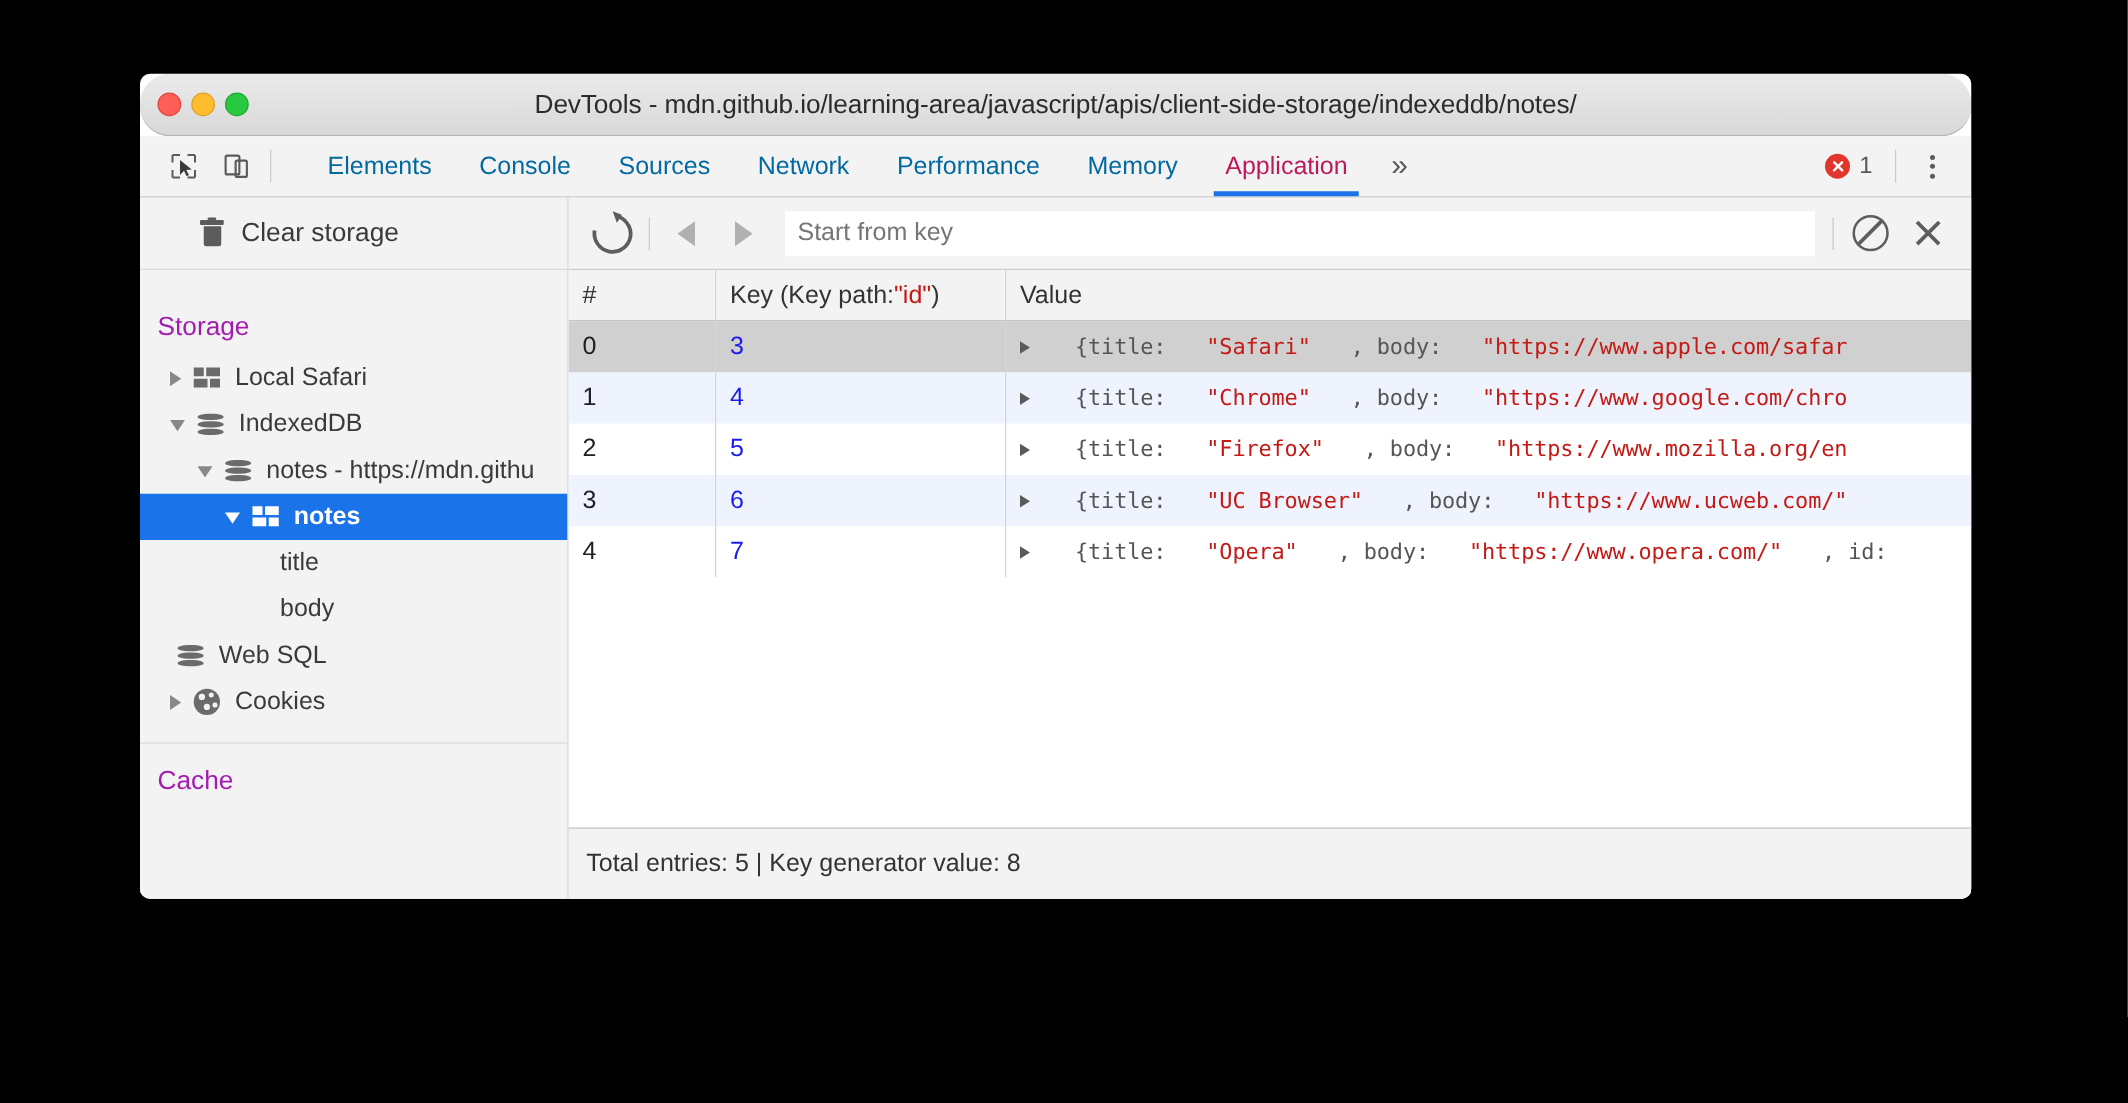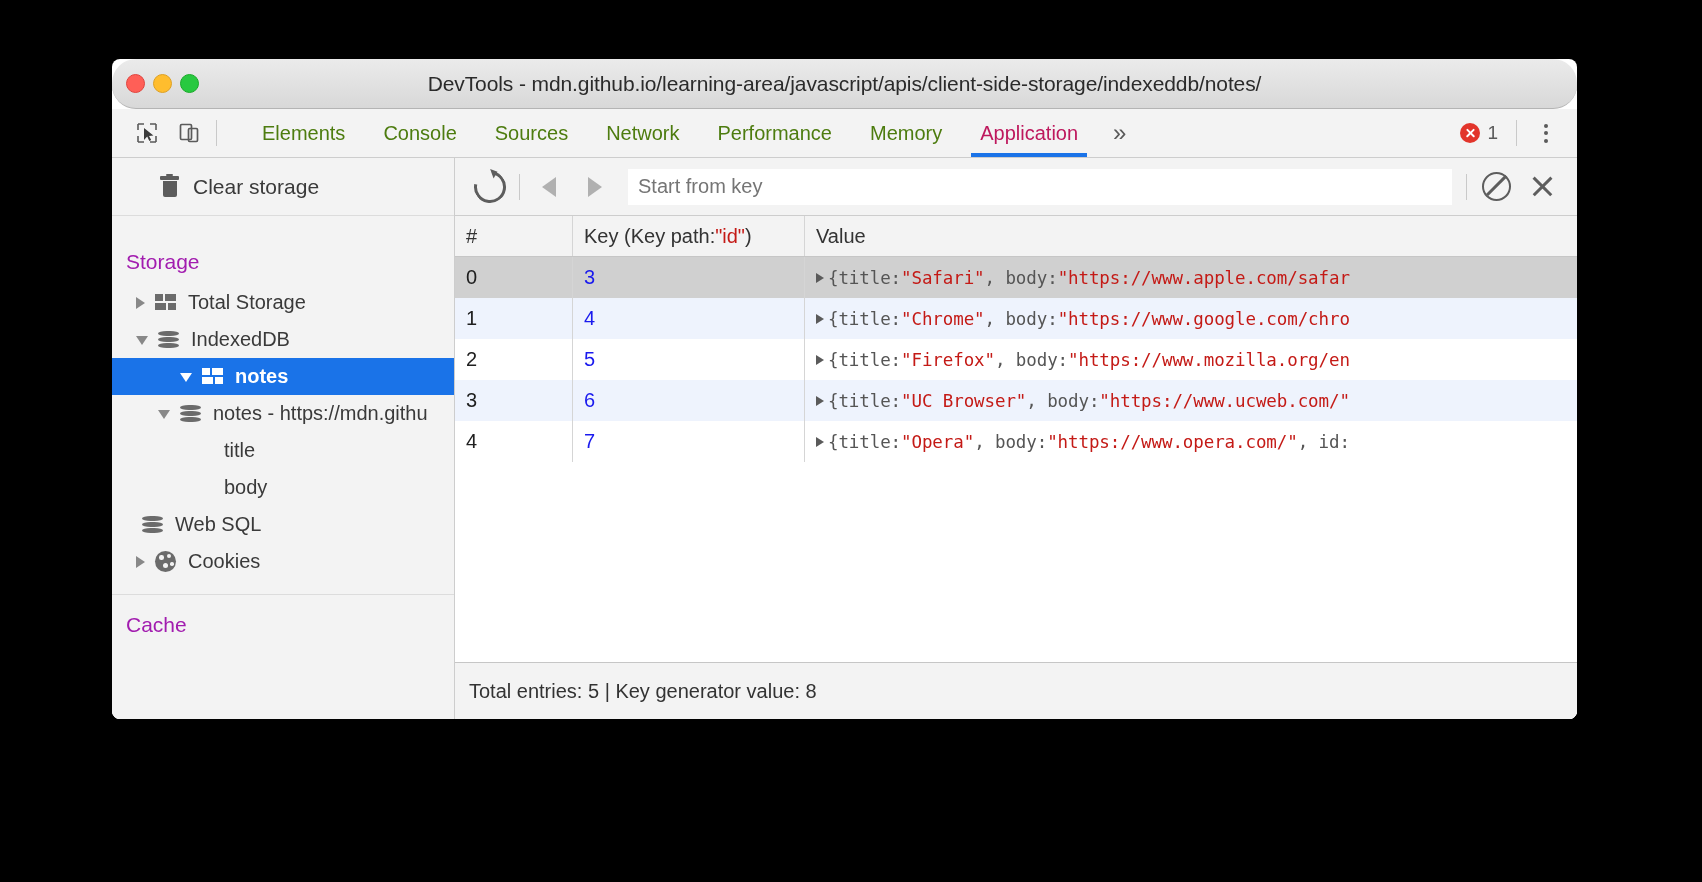--- a/index.html
+++ b/index.html
@@ -107,21 +107,21 @@
   #tabs {
     display: flex;
     align-items: stretch;
     margin-left: 14px;
   }
   .tab {
     padding: 0 19px;
     display: flex;
     align-items: center;
     font-size: 20px;
-    color: #4d7c0f;
+    color: #0369a1;
     white-space: nowrap;
     cursor: default;
     position: relative;
   }
   .tab.active {
     color: #be185d;
   }
   .tab.active::after {
     content: "";
     position: absolute;
@@ -474,20 +474,21 @@
   .gc.col-value { border-right: none; }
   .key-cell { color: #1a1aee; }
 
   .value-cell {
     font-family: "DejaVu Sans Mono", monospace;
     font-size: 17.5px;
     white-space: nowrap;
     overflow: hidden;
     color: #555555;
     letter-spacing: -0.1px;
+    gap: 32px;
   }
   .val-arrow {
     width: 0; height: 0;
     border-left: 8px solid #5a5a5a;
     border-top: 5.5px solid transparent;
     border-bottom: 5.5px solid transparent;
     margin-right: 4px;
     flex: 0 0 auto;
     align-self: center;
   }
@@ -582,53 +583,53 @@
         <div class="tree">
 
           <div class="tree-row" style="padding-left:24px">
             <span class="twisty right"></span>
             <span class="ico ico-grid">
                 <i></i>
                 <i></i>
                 <i></i>
                 <i></i>
               </span>
-            <span class="leaf-label">Total Storage</span>
+            <span class="leaf-label">Local Safari</span>
           </div>
 
 
           <div class="tree-row" style="padding-left:24px">
             <span class="twisty down"></span>
             <span class="ico ico-db">
                 <i></i>
                 <i></i>
                 <i></i>
               </span>
             <span class="leaf-label">IndexedDB</span>
           </div>
 
+          <div class="tree-row" style="padding-left:46px">
+            <span class="twisty down"></span>
+            <span class="ico ico-db">
+                <i></i>
+                <i></i>
+                <i></i>
+              </span>
+            <span class="leaf-label">notes - https://mdn.githu</span>
+          </div>
+
           <div class="tree-row selected" style="padding-left:68px">
             <span class="twisty down"></span>
             <span class="ico ico-grid">
                 <i></i>
                 <i></i>
                 <i></i>
                 <i></i>
               </span>
             <span class="leaf-label" style="font-weight:bold">notes</span>
-          </div>
-
-          <div class="tree-row" style="padding-left:46px">
-            <span class="twisty down"></span>
-            <span class="ico ico-db">
-                <i></i>
-                <i></i>
-                <i></i>
-              </span>
-            <span class="leaf-label">notes - https://mdn.githu</span>
           </div>
 
           <div class="tree-row" style="padding-left:112px">
             <span class="leaf-label">title</span>
           </div>
 
           <div class="tree-row" style="padding-left:112px">
             <span class="leaf-label">body</span>
           </div>
 

